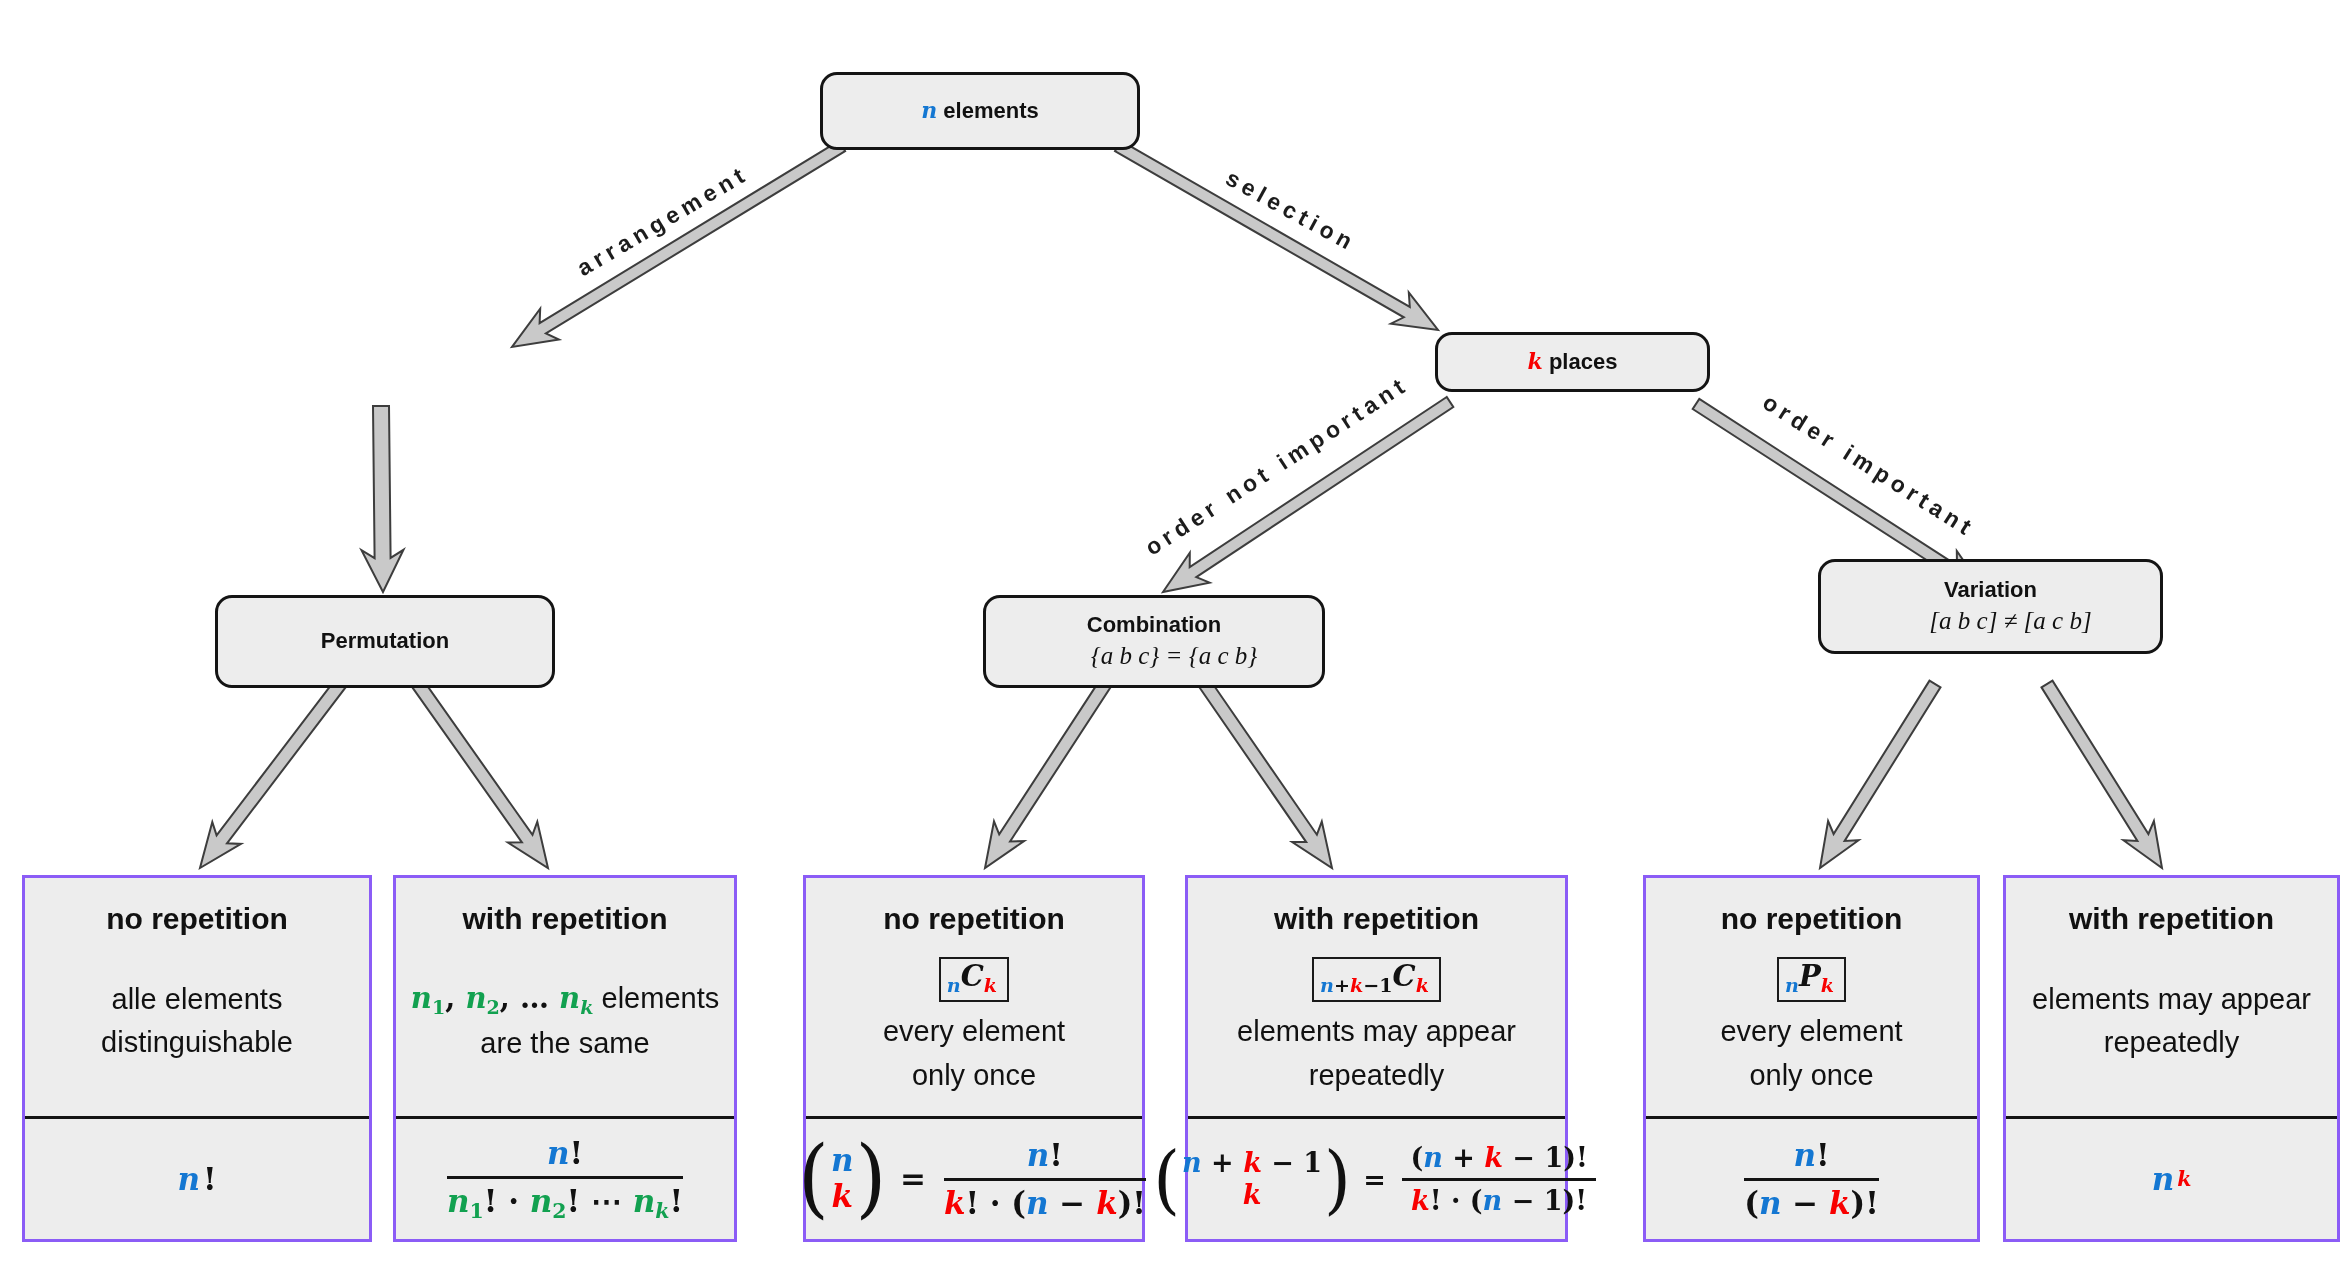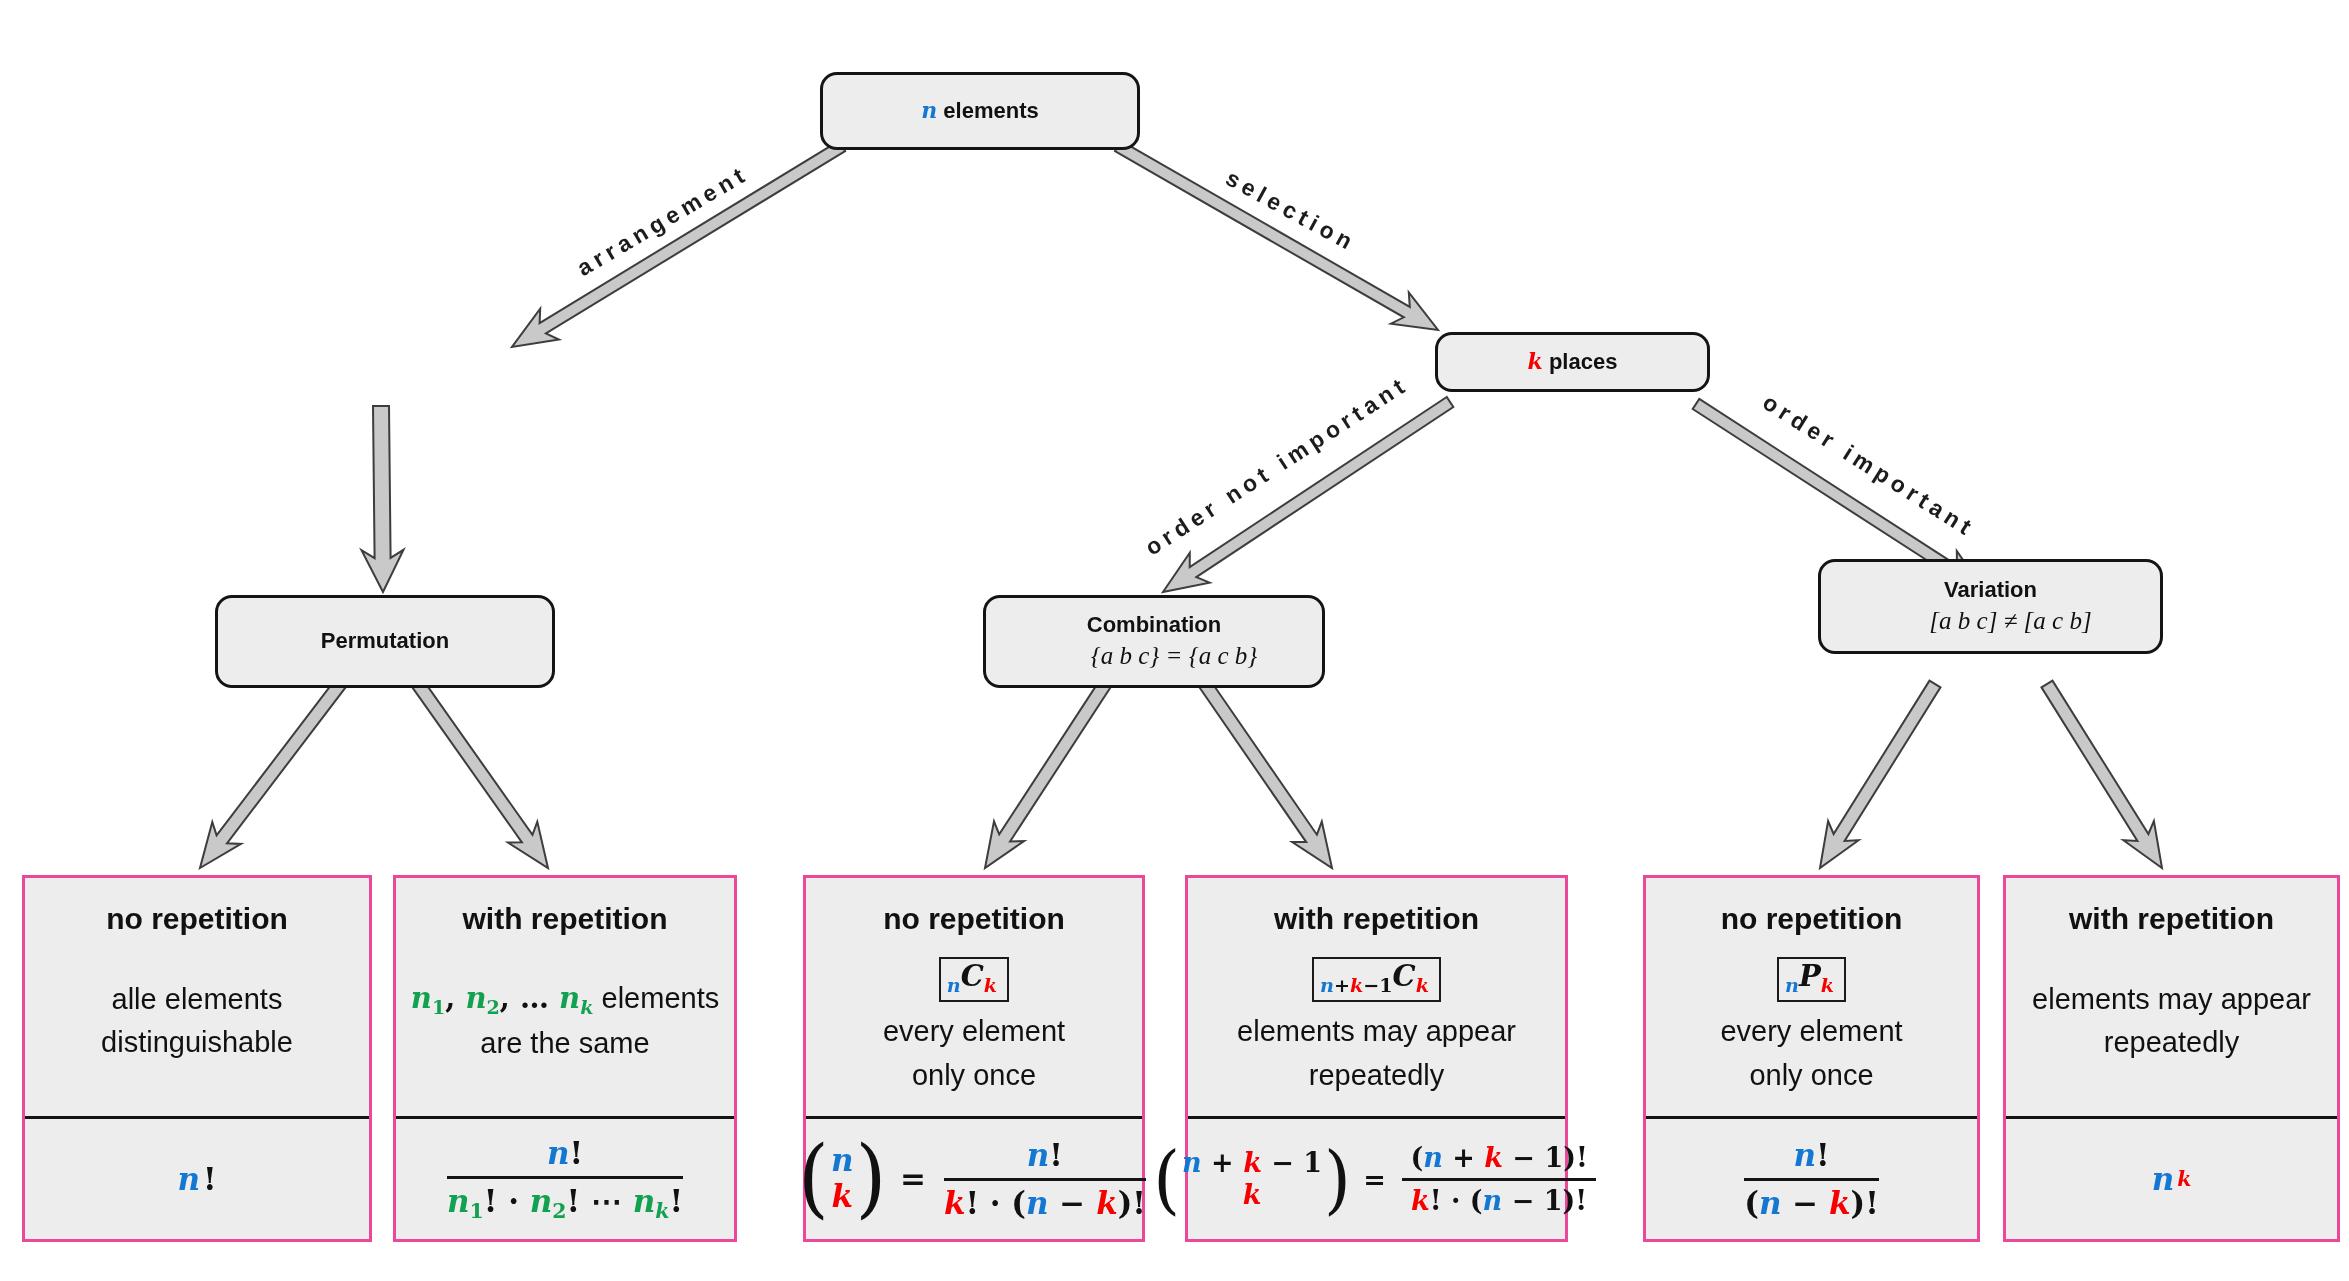--- a/index.html
+++ b/index.html
@@ -10,21 +10,21 @@
   .node{position:absolute;z-index:2;background:#ededed;border:3px solid #141414;border-radius:17px;
         box-sizing:border-box;display:flex;flex-direction:column;align-items:center;justify-content:center;}
   .node .ttl{font-weight:bold;font-size:22px;line-height:1.1;white-space:nowrap;}
   .node .subm{font-family:Liberation Serif, serif;font-style:italic;font-size:25px;margin-top:4px;white-space:nowrap;margin-left:40px;}
   .mvar{font-family:"DejaVu Serif",serif;font-weight:bold;font-style:italic;}
   .c-blue{color:var(--blue,#1477d2);}
   .c-red{color:var(--red,#f80000);}
   .c-green{color:var(--green,#12a150);}
   .edge-label{position:absolute;z-index:3;transform:translate(-50%,-50%) rotate(var(--r,0deg));
         font-size:23px;font-weight:bold;letter-spacing:5px;color:#1c1c1c;white-space:nowrap;}
-  .leaf{position:absolute;top:875px;height:367px;z-index:2;background:#ededed;border:3px solid #ec4899;
+  .leaf{position:absolute;top:875px;height:367px;z-index:2;background:#ededed;border:3px solid #8b5cf6;
         box-sizing:border-box;display:flex;flex-direction:column;}
   .leaf .body{flex:1;display:flex;flex-direction:column;align-items:center;padding-top:24px;min-height:0;}
   .leaf .ltitle{font-weight:bold;font-size:30px;}
   .notation{margin-top:21px;border:2px solid #1a1a1a;padding:1px 10px 3px 6px;font-size:29px;line-height:1.15;
         background:#ededed;}
   .desc{flex:1;display:flex;flex-direction:column;justify-content:center;text-align:center;
         font-size:29px;line-height:1.5;padding-bottom:10px;}
   .formula{height:120px;border-top:3px solid #141414;display:flex;align-items:center;justify-content:center;
         font-size:31px;gap:3px;}
   .formula.tight{font-size:27px;}

